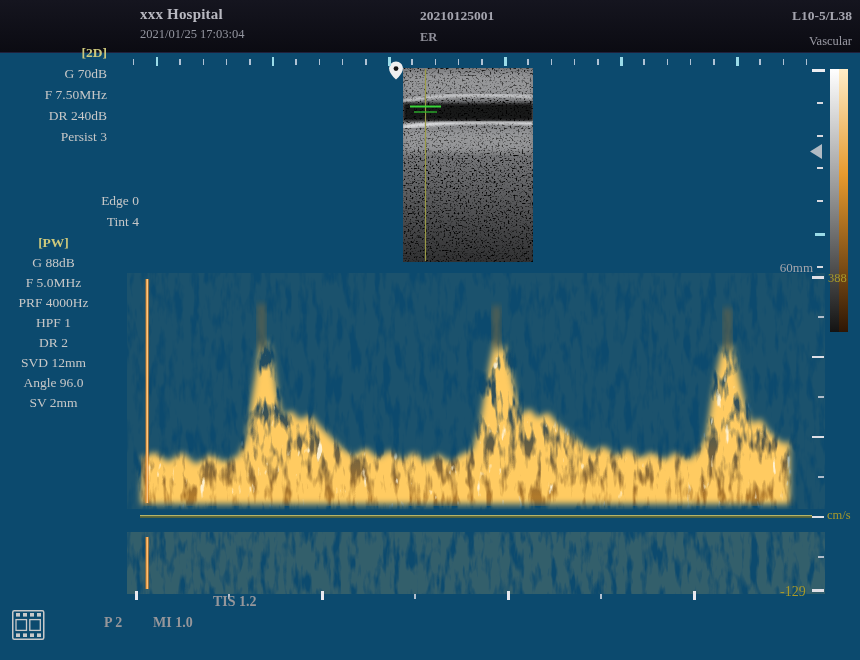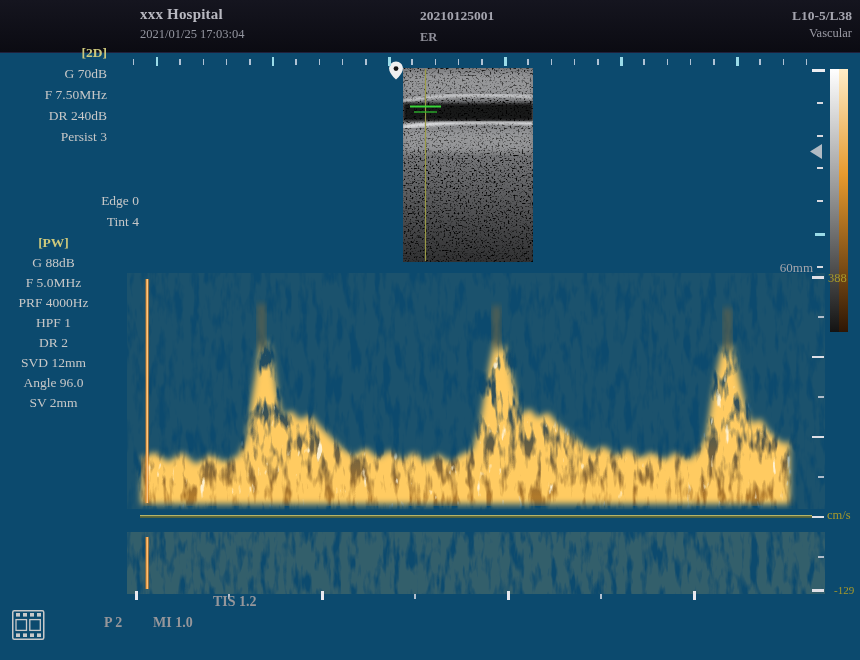--- a/index.html
+++ b/index.html
@@ -9,21 +9,21 @@
   .header{position:absolute;left:0;top:0;width:860px;height:52px;
           background:linear-gradient(#15151f,#0b0b12);border-bottom:1px solid #20203a;z-index:3;}
   .h-left{position:absolute;left:140px;top:6px;}
   .h-hospital{font-size:15px;font-weight:bold;color:#b9b9c1;letter-spacing:.2px;}
   .h-datetime{font-size:12.5px;color:#9496a0;margin-top:4px;}
   .h-mid{position:absolute;left:380px;top:8px;margin-left:40px;}
   .h-id{font-size:13.5px;font-weight:bold;color:#a4a4ae;}
   .h-dept{font-size:12.5px;font-weight:bold;color:#8f8f99;margin-top:6px;}
   .h-right{position:absolute;right:8px;top:8px;text-align:right;}
   .h-probe{font-size:13.5px;font-weight:bold;color:#a4a4ae;}
-  .h-preset{font-size:12.5px;color:#9a9aa4;margin-top:2px;}
+  .h-preset{font-size:12.5px;color:#9a9aa4;margin-top:10px;}
   
   .params{position:absolute;left:0;width:107px;text-align:right;z-index:3;}
   .p-row{height:21px;line-height:21px;font-size:13.5px;color:#c7c7c7;white-space:nowrap;}
   .p-row.sec{color:#cdc87c;font-weight:bold;}
   .g1{top:60px;} .g2{top:190px;} .g3{top:233px;} .g3 .p-row{height:20px;line-height:20px;}
   
   .tick-layer{position:absolute;z-index:2;}
   .ruler-top-small{left:133px;top:59px;width:682px;height:6px;
     background:repeating-linear-gradient(90deg,rgba(205,215,230,.85) 0 1.5px,transparent 1.5px 23.2px);}
   .ruler-top-big{left:156px;top:57px;width:662px;height:9px;
@@ -39,21 +39,21 @@
   .ruler-vel-long{left:812px;top:276px;width:12px;height:314px;
     background:repeating-linear-gradient(180deg,#dfdfe6 0 2.5px,transparent 2.5px 80px);}
   .ruler-vel-short{left:818px;top:316px;width:6px;height:246px;
     background:repeating-linear-gradient(180deg,rgba(215,215,225,.8) 0 2px,transparent 2px 80px);}
   .vel-last{left:812px;top:589px;width:12px;height:2.5px;background:#dfdfe6;}
   
   .lbl{position:absolute;z-index:4;white-space:nowrap;}
   .depth-max{left:768px;top:260px;width:45px;text-align:right;font-size:13px;color:#a6a6ac;}
   .vel-max{left:828px;top:271px;font-size:12.5px;color:#a8992a;}
   .vel-unit{left:827px;top:508px;font-size:12.5px;color:#a8992a;}
-  .vel-min{left:834px;top:584px;font-size:11px;color:#a8992a;}
+  .vel-min{left:780px;top:584px;font-size:14px;color:#a8992a;}
   .f-power{left:104px;top:615px;font-size:14px;font-weight:bold;color:#96969a;}
   .f-mi{left:153px;top:615px;font-size:14px;font-weight:bold;color:#96969a;}
   .f-tis{left:213px;top:594px;font-size:14px;font-weight:bold;color:#96969a;}
   .canvas{position:absolute;left:0;top:0;z-index:1;}
 </style>
 </head>
 <body>
 
 <div class="screen">
 

